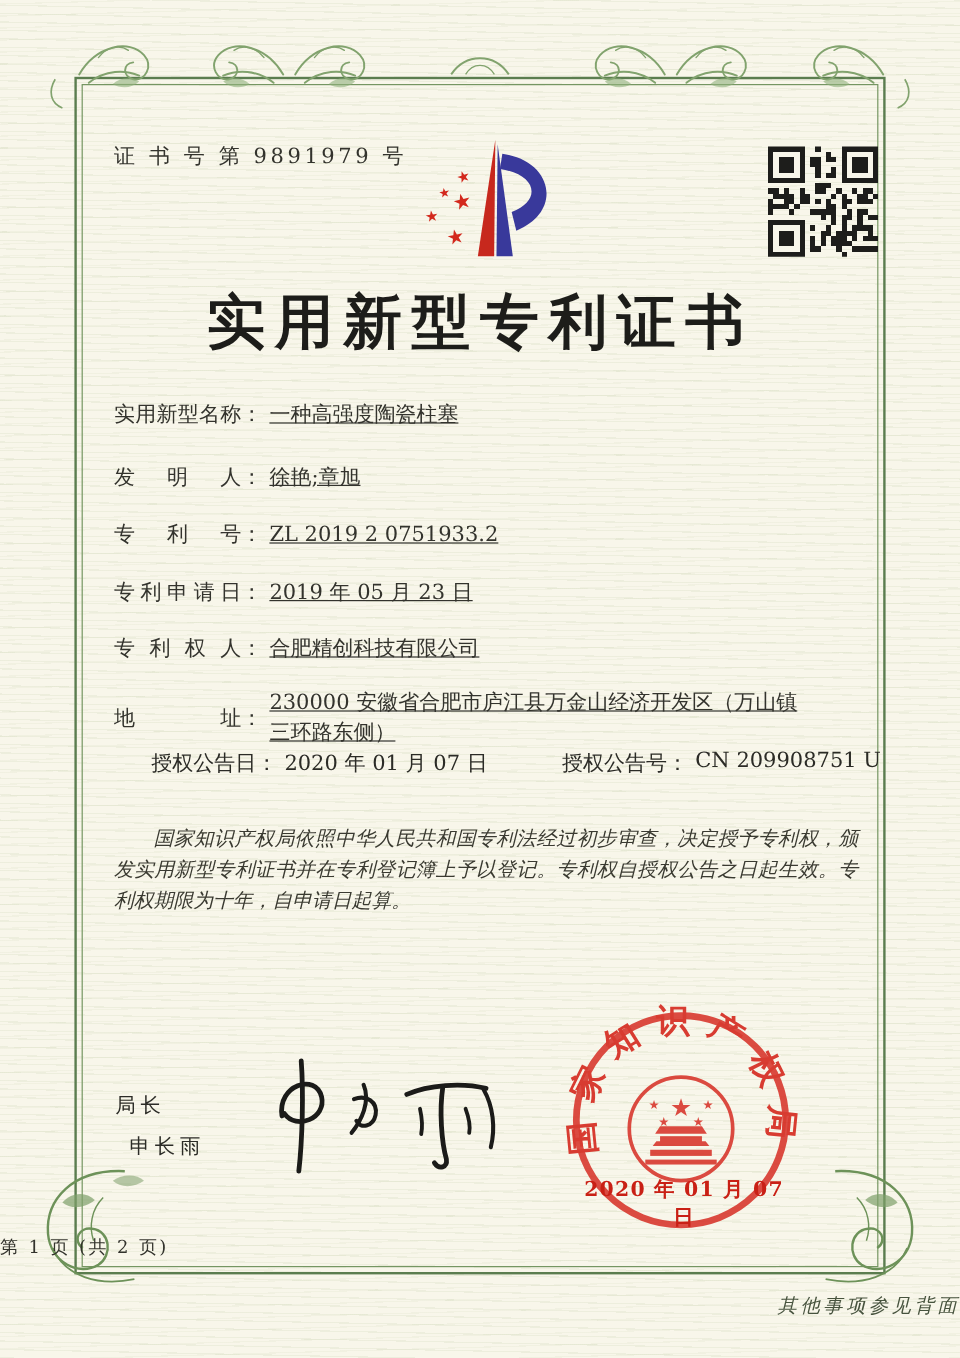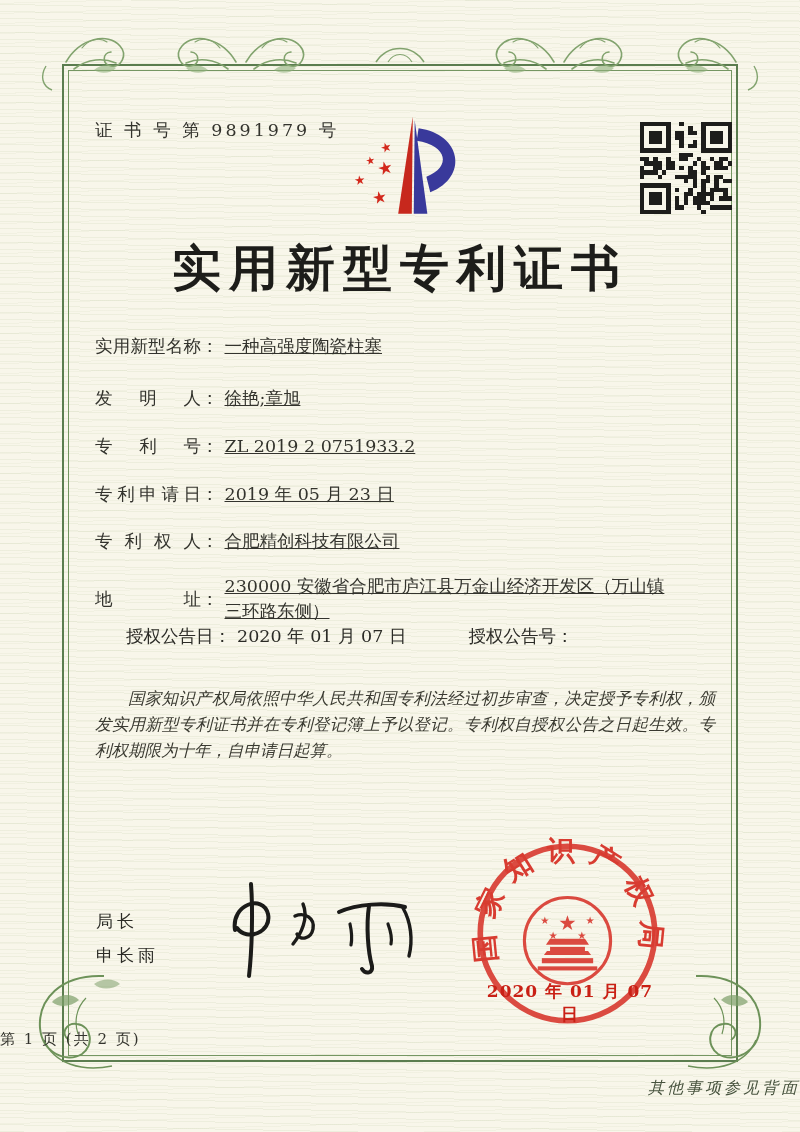--- a/index.html
+++ b/index.html
@@ -37,21 +37,21 @@
   .field-value{display:inline-block;margin-left:6px;max-width:452px;color:#33332d;text-decoration:underline;}
   .row1{top:334px}.row2{top:386px}.row3{top:434px}.row4{top:482px}.row5{top:529px}.row6{top:574px}
   .grant-row{position:absolute;left:0;top:624px;display:flex;white-space:nowrap;margin-left:31px;}
   .grant-gap{display:inline-block;width:62px;}
 
   .paras{position:absolute;left:95px;top:686px;width:620px;z-index:3;}
   .paras p{margin:0;padding:0;font-size:16.5px;line-height:26px;text-indent:2em;
     text-align:justify;color:#3a3a31;font-style:italic;}
 
   .signer-title{position:absolute;left:96px;top:910px;font-size:17px;letter-spacing:4px;z-index:3;}
-  .signer-name{position:absolute;left:96px;top:944px;font-size:17px;letter-spacing:4px;z-index:3;}
+  .signer-name{position:absolute;left:108px;top:944px;font-size:17px;letter-spacing:4px;z-index:3;}
   .signature{position:absolute;left:205px;top:878px;z-index:3;}
 
   .seal{position:absolute;left:470px;top:836px;z-index:5;opacity:.9;}
   .seal-date{position:absolute;left:480px;top:980px;width:180px;text-align:center;
     font-size:17px;font-weight:600;letter-spacing:1px;color:#c92015;z-index:6;}
 
   .page-info{position:absolute;left:0;right:0;top:1030px;text-align:left;
     font-size:15px;letter-spacing:2px;color:#33332d;z-index:3;}
   .back-note{position:absolute;left:0;right:0;top:1078px;text-align:right;
     font-size:16px;letter-spacing:3px;color:#47533e;font-style:italic;z-index:3;}
@@ -277,20 +277,21 @@
         <span class="field-colon">：</span>
       <span class="field-value">230000  安徽省合肥市庐江县万金山经济开发区（万山镇三环路东侧）</span>
     </div>
     <div class="grant-row">
       <span>授权公告日</span>
         <span>：</span>
       <span style="margin-left:6px;">2020 年 01 月 07 日</span>
       <span class="grant-gap"></span>
       <span>授权公告号</span>
         <span>：</span>
+      <span style="margin-left:6px;">CN 209908751 U</span>
     </div>
   </div>
 
   <div class="paras">
     <p>国家知识产权局依照中华人民共和国专利法经过初步审查，决定授予专利权，颁发实用新型专利证书并在专利登记簿上予以登记。专利权自授权公告之日起生效。专利权期限为十年，自申请日起算。</p>
   </div>
 
   <div class="signer-title">局长</div>
   <div class="signer-name">申长雨</div>
 

